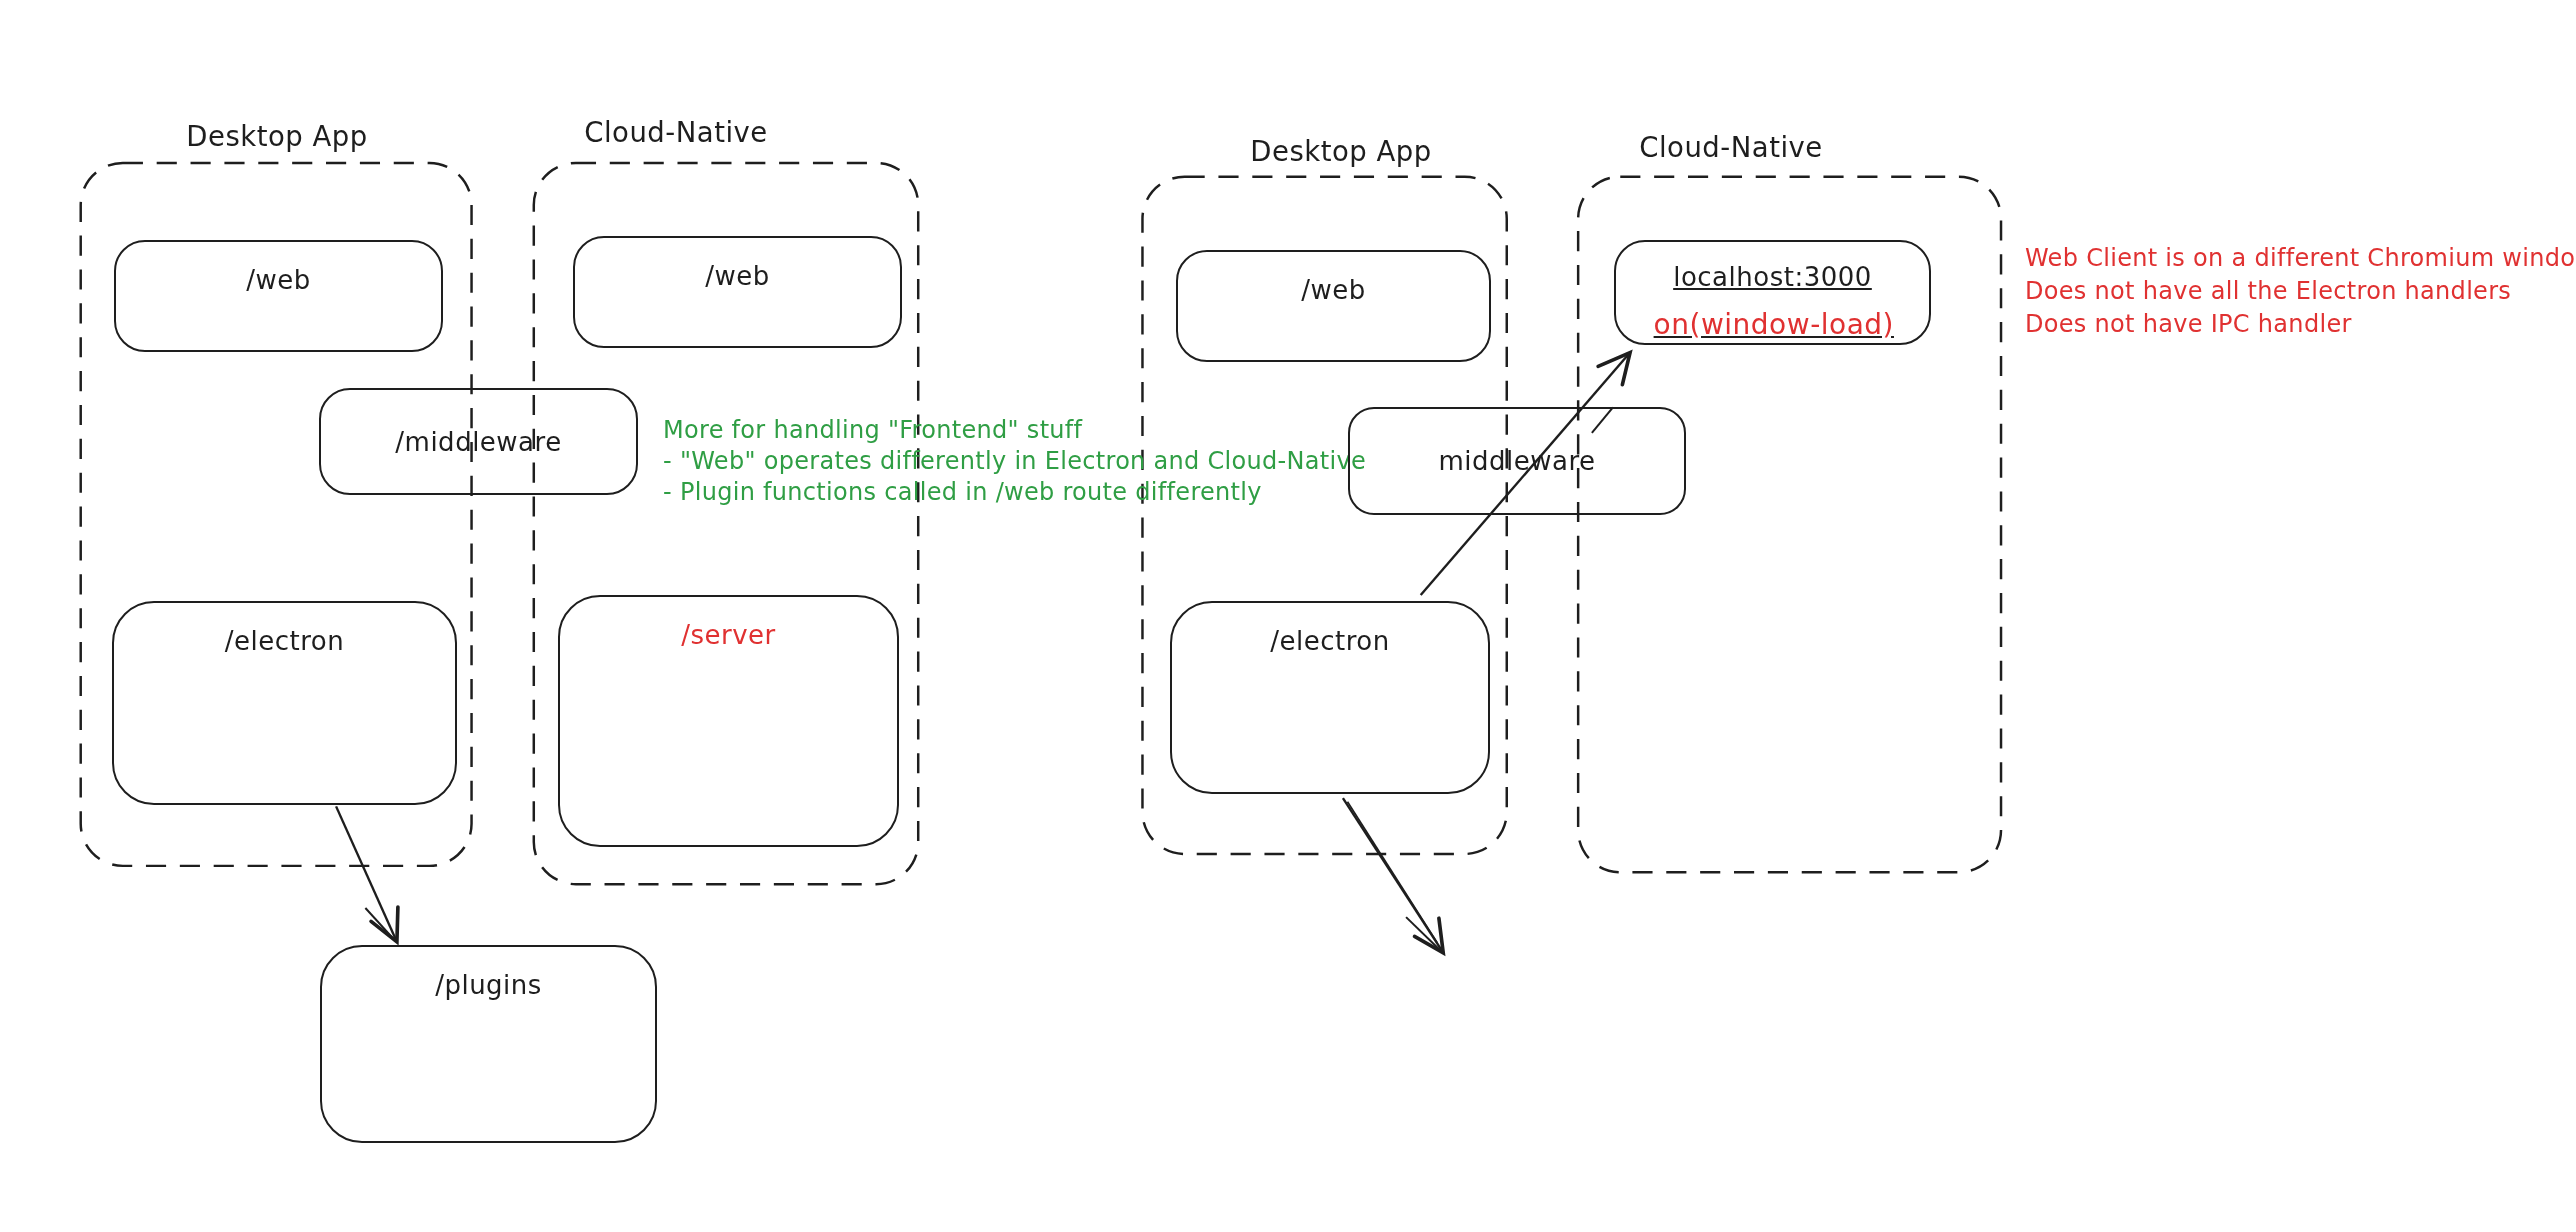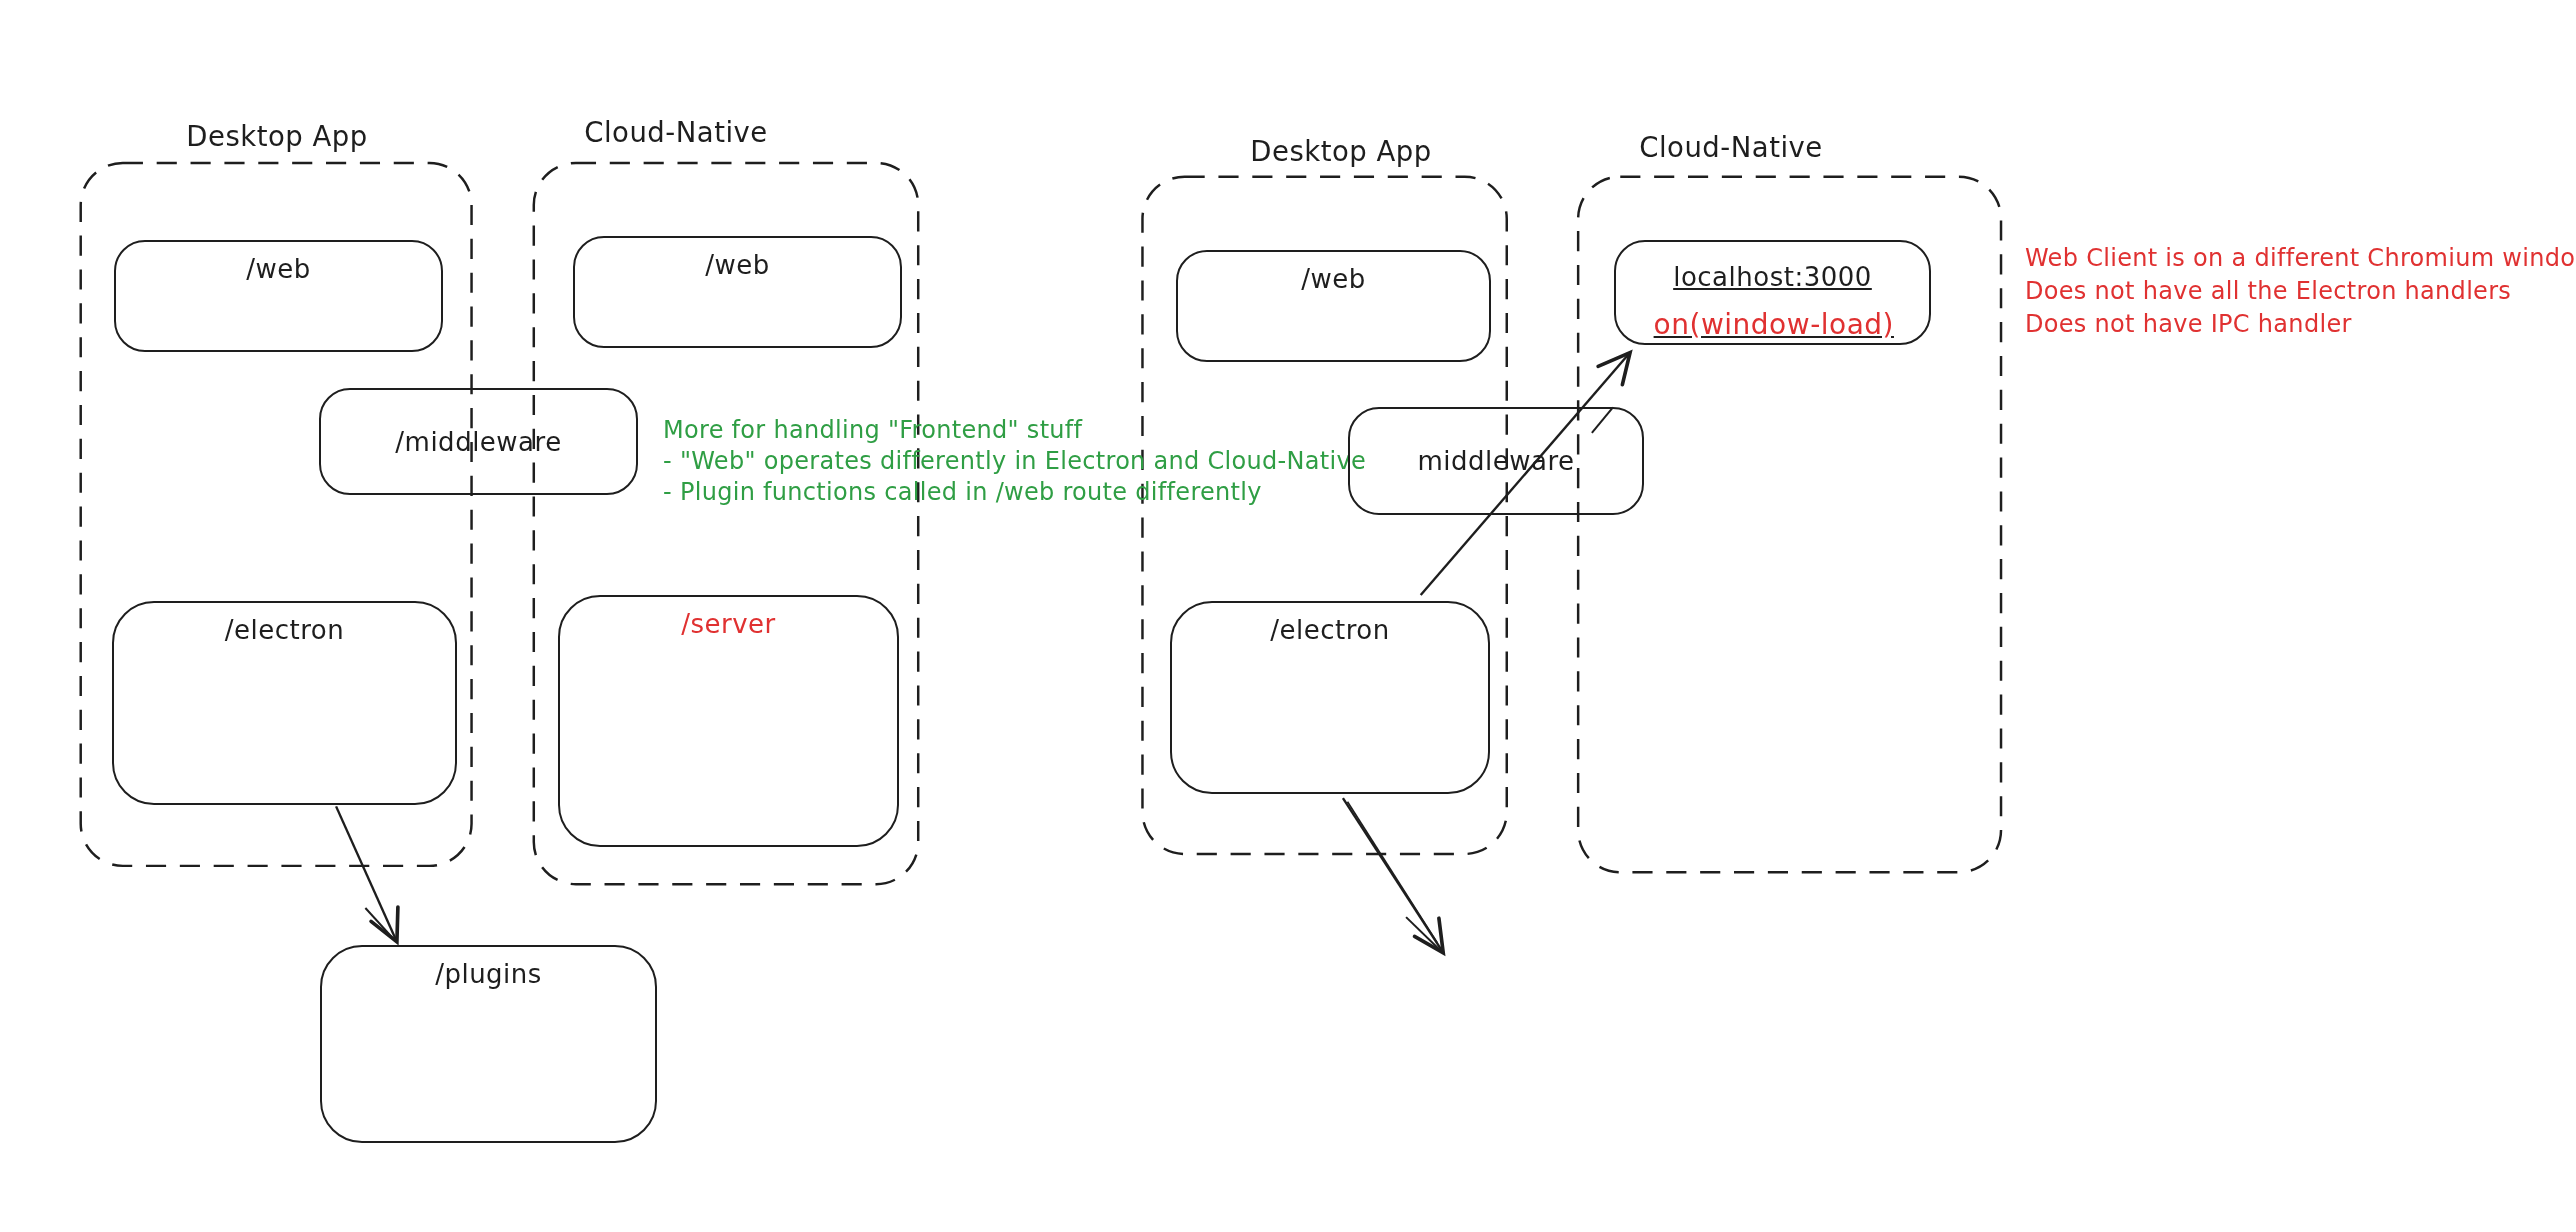--- a/index.html
+++ b/index.html
@@ -14,21 +14,21 @@
     position:absolute;transform:translateX(-50%);
     font-size:27.5px;letter-spacing:0.5px;white-space:nowrap;color:#1e1e1e;
   }
   .sketch-box{
     position:absolute;border:2.4px solid #1e1e1e;border-radius:31px;
     background:transparent;box-sizing:border-box;text-align:center;
   }
   .sketch-box .box-label{
     display:block;font-size:26px;letter-spacing:0.5px;white-space:nowrap;
   }
-  .label-top{padding-top:12px;}
+  .label-top{padding-top:23px;}
   .label-center{display:flex;align-items:center;justify-content:center;}
   .big-radius{border-radius:42px;}
   .note{position:absolute;font-size:24px;line-height:31px;white-space:nowrap;letter-spacing:0.3px;}
   .note-green{color:#2f9e44;}
   .note-red{color:#e03131;line-height:33px;}
   .red-text{color:#e03131;}
   .localhost-sub{
     display:block;font-size:28px;color:#e03131;text-align:right;
     padding-right:35px;margin-top:15.6px;white-space:nowrap;letter-spacing:0.5px;
   }
@@ -99,21 +99,21 @@
 
   <div class="sketch-box label-top" style="left:1176px;top:250px;width:315px;height:112px;">
     <span class="box-label">/web</span>
   </div>
 
   <div class="sketch-box" style="left:1614px;top:240px;width:317px;height:105px;padding-top:20px;text-decoration:underline;">
     <span class="box-label">localhost:3000</span>
     <span class="localhost-sub">on(window-load)</span>
   </div>
 
-  <div class="sketch-box label-center" style="left:1348px;top:407px;width:296px;height:108px;">
+  <div class="sketch-box label-center" style="left:1348px;top:407px;width:338px;height:108px;border-radius:26px;">
     <span class="box-label">middleware</span>
   </div>
 
   <div class="sketch-box label-top big-radius" style="left:1170px;top:601px;width:320px;height:193px;">
     <span class="box-label">/electron</span>
   </div>
 
 
   <div class="note note-red" style="left:2025px;top:242px;">
     <div>Web Client is on a different Chromium window</div>

